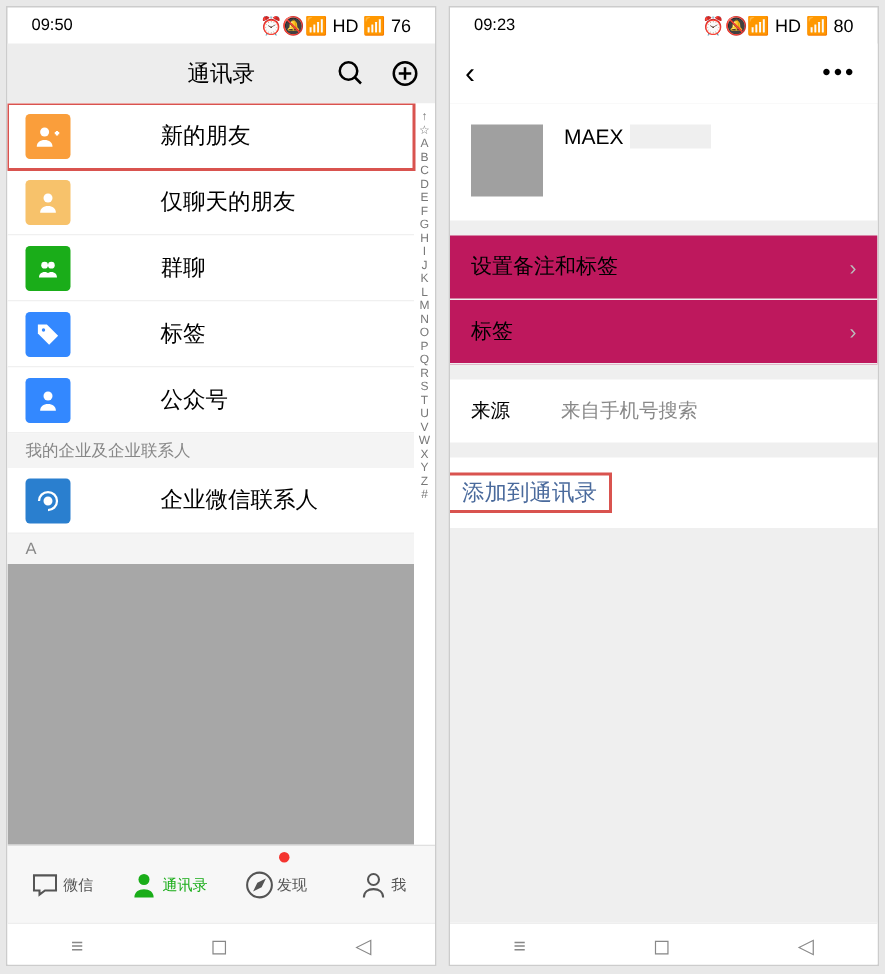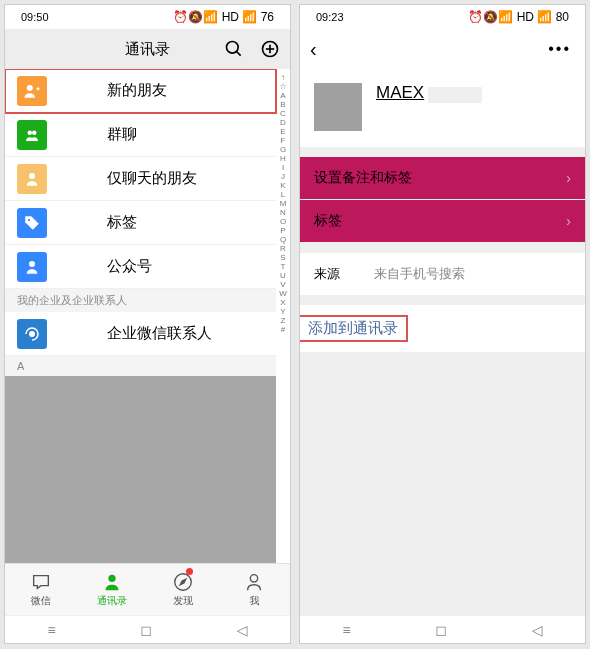--- a/index.html
+++ b/index.html
@@ -21,29 +21,29 @@
     .row.hl { outline: 2px solid #d9534f; outline-offset: -1px; }
     .icon { width: 30px; height: 30px; border-radius: 3px; display: flex; align-items: center; justify-content: center; color: #fff; font-size: 18px; flex-shrink: 0; }
     .i-orange { background: #fa9e3b; }
     .i-orange2 { background: #f7c26b; }
     .i-green  { background: #1aad19; }
     .i-blue   { background: #3388ff; }
     .i-blue2  { background: #2a7fcf; }
     .section-label { font-size: 11px; color: #888; padding: 4px 12px; background: #f4f4f4; }
     .contact-placeholder { width: 100%; height: 190px; background: #a7a7a7; margin-top: 0; }
     .tabbar { height: 52px; display: flex; border-top: 1px solid #e0e0e0; background: #f7f7f7; }
-    .tab { flex: 1; display: flex; flex-direction: column; align-items: center; justify-content: center; gap: 1px; font-size: 10px; color: #555; position: relative; }
+    .tab { flex: 1; display: flex; flex-direction: row; align-items: center; justify-content: center; gap: 1px; font-size: 10px; color: #555; position: relative; }
     .tab.active { color: #1aad19; }
     .tab-dot { position: absolute; top: 4px; right: 26px; width: 7px; height: 7px; background: #f43530; border-radius: 50%; }
     .nav-keys { height: 28px; display: flex; justify-content: space-around; align-items: center; color: #888; font-size: 14px; background: #fff; border-top: 1px solid #eee; }
     
     .r-content { background: #efefef; }
     .profile { background: #fff; padding: 14px; display: flex; gap: 14px; align-items: flex-start; height: 78px; }
     .avatar { width: 48px; height: 48px; background: #a0a0a0; }
-    .profile-name { font-size: 17px; font-weight: 500; display: flex; align-items: flex-end; gap: 4px; text-decoration: underline; }
+    .profile-name { font-size: 14px; font-weight: 500; display: flex; align-items: flex-end; gap: 4px; }
     .name-mask { width: 54px; height: 16px; background: #efefef; }
     .r-row { background: #be185d; padding: 12px 14px; font-size: 14px; display: flex; align-items: center; justify-content: space-between; border-bottom: 1px solid #eee; margin-top: 0; }
     .r-row.first { margin-top: 10px; }
     .chev { color: #bbb; font-size: 14px; }
     .r-source { background: #fff; padding: 12px 14px; font-size: 13px; color: #888; display: flex; gap: 20px; margin-top: 10px; }
     .r-source .k { color: #000; width: 40px; }
     .add-btn-wrap { background: #fff; margin-top: 10px; padding: 12px 0; display: flex; justify-content: flex-start; }
     .add-btn { color: #4a6a9c; font-size: 15px; padding: 2px 8px; outline: 2px solid #d9534f; }
     .row-label { font-size: 15px; color: #000; margin-left: 48px; }
     svg { display: block; }
@@ -80,37 +80,37 @@
         <div class="icon i-orange">
           <svg width="18" height="18" viewBox="0 0 24 24" fill="#fff">
               <circle cx="9" cy="8" r="4"></circle>
               <path d="M2 21c0-4 3-6 7-6s7 2 7 6"></path>
               <path d="M18 9h4M20 7v4" stroke="#fff" stroke-width="2"></path>
             </svg>
         </div>
         <div class="row-label">新的朋友</div>
       </div>
       <div class="row">
+        <div class="icon i-orange2">
+          <svg width="18" height="18" viewBox="0 0 24 24" fill="#fff">
+              <circle cx="12" cy="8" r="4"></circle>
+              <path d="M5 21c0-4 3-6 7-6s7 2 7 6"></path>
+            </svg>
+        </div>
+        <div class="row-label">仅聊天的朋友</div>
+      </div>
+      <div class="row">
         <div class="icon i-green">
           <svg width="18" height="18" viewBox="0 0 24 24" fill="#fff">
               <circle cx="9" cy="9" r="3"></circle>
               <circle cx="15" cy="9" r="3"></circle>
               <path d="M4 20c0-3 2-5 5-5s5 2 5 5M10 20c0-3 2-5 5-5s5 2 5 5"></path>
             </svg>
         </div>
         <div class="row-label">群聊</div>
-      </div>
-      <div class="row">
-        <div class="icon i-orange2">
-          <svg width="18" height="18" viewBox="0 0 24 24" fill="#fff">
-              <circle cx="12" cy="8" r="4"></circle>
-              <path d="M5 21c0-4 3-6 7-6s7 2 7 6"></path>
-            </svg>
-        </div>
-        <div class="row-label">仅聊天的朋友</div>
       </div>
       <div class="row">
         <div class="icon i-blue">
           <svg width="18" height="18" viewBox="0 0 24 24" fill="#fff">
               <path d="M3 3h8l10 10-8 8L3 11z"></path>
               <circle cx="8" cy="8" r="1.5" fill="#3388ff"></circle>
             </svg>
         </div>
         <div class="row-label">标签</div>
       </div>

